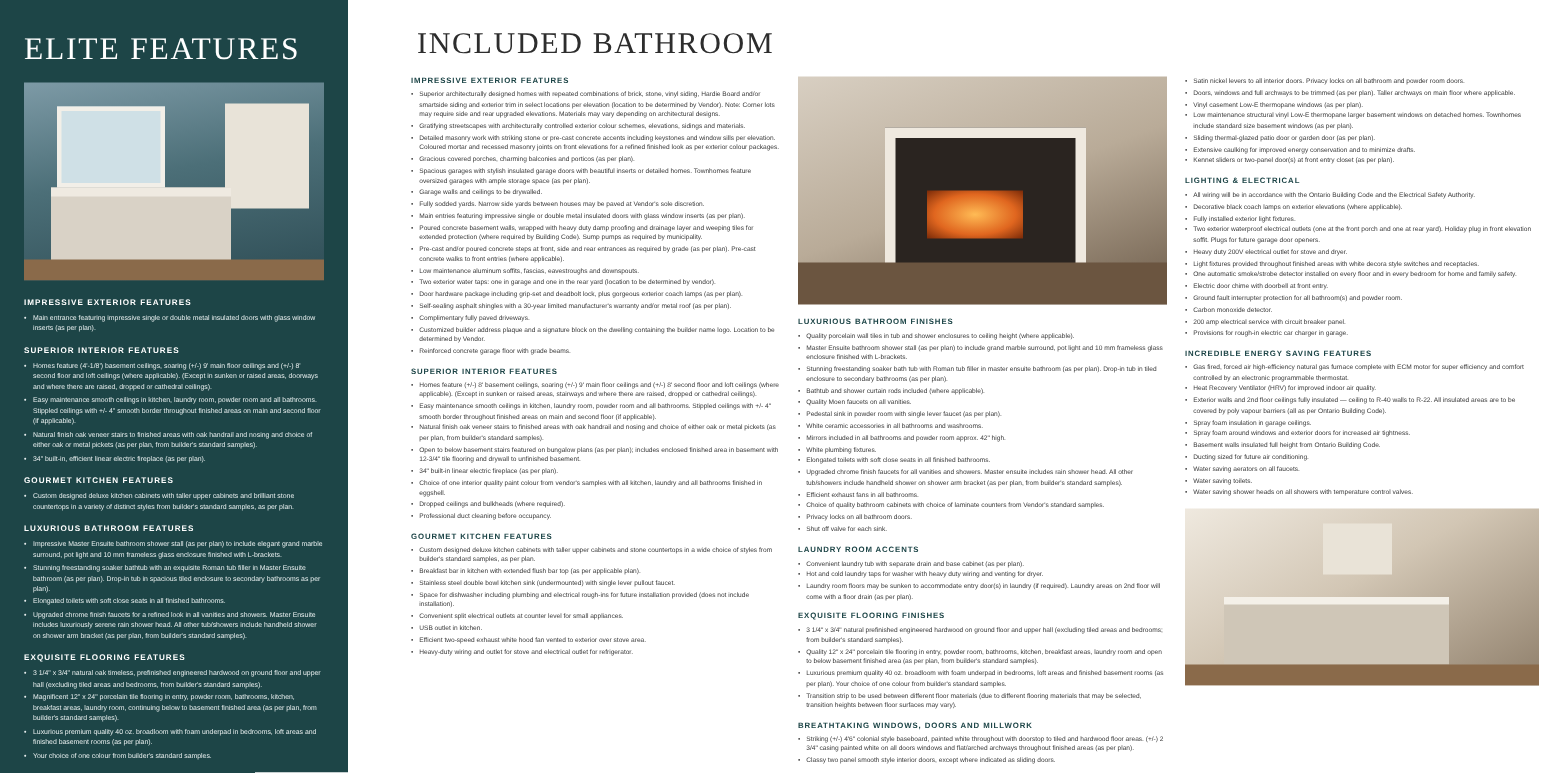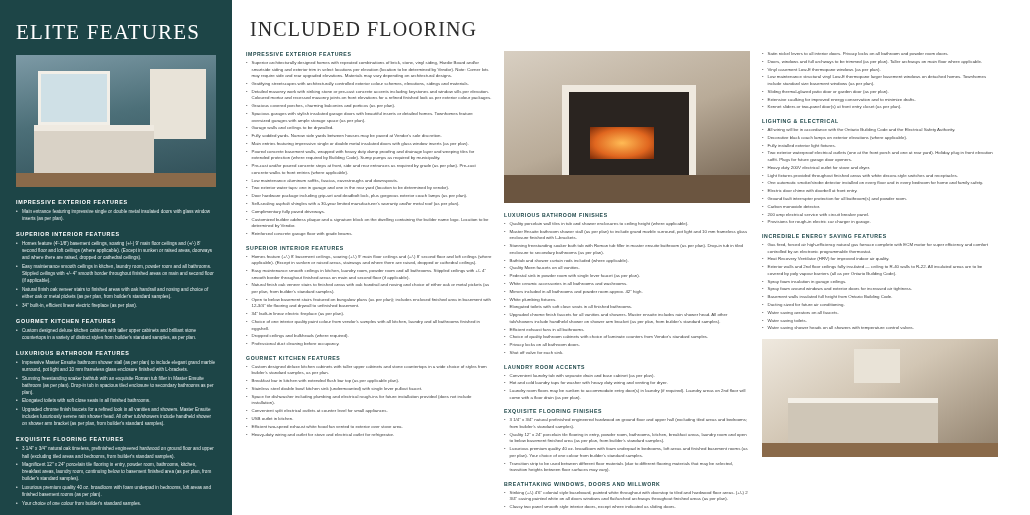--- a/index.html
+++ b/index.html
@@ -12,20 +12,21 @@
     height: 515px;
     overflow: hidden;
     font-family: "Liberation Sans", sans-serif;
     color: #2b2b2b;
   }
   .page {
     position: relative;
     width: 1030px;
     height: 422px;
     display: flex;
+    gap: 28px;
   }
 
   
   .left-panel {
     width: 232px;
     height: 515px;
     background: #1d4547;
     color: #ffffff;
     box-sizing: border-box;
     padding: 14px 16px 10px 16px;
@@ -268,21 +269,21 @@
             <li>3 1/4" x 3/4" natural oak timeless, prefinished engineered hardwood on ground floor and upper hall (excluding tiled areas and bedrooms, from builder's standard samples).</li>
             <li>Magnificent 12" x 24" porcelain tile flooring in entry, powder room, bathrooms, kitchen, breakfast areas, laundry room, continuing below to basement finished area (as per plan, from builder's standard samples).</li>
             <li>Luxurious premium quality 40 oz. broadloom with foam underpad in bedrooms, loft areas and finished basement rooms (as per plan).</li>
             <li>Your choice of one colour from builder's standard samples.</li>
           </ul>
         </div>
       </div>
   </div>
 
   <div class="right-area">
-    <h1 class="right-title">INCLUDED FLOORING</h1>
+    <h1 class="right-title">INCLUDED BATHROOM</h1>
     <div class="cols">
 
       <div class="col">
         <div id="col1-sections">
             <div class="section">
               <h3>IMPRESSIVE EXTERIOR FEATURES</h3>
               <ul>
                 <li>Superior architecturally designed homes with repeated combinations of brick, stone, vinyl siding, Hardie Board and/or smartside siding and exterior trim in select locations per elevation (location to be determined by Vendor). Note: Corner lots may require side and rear upgraded elevations. Materials may vary depending on architectural designs.</li>
                 <li>Gratifying streetscapes with architecturally controlled exterior colour schemes, elevations, sidings and materials.</li>
                 <li>Detailed masonry work with striking stone or pre-cast concrete accents including keystones and window sills per elevation. Coloured mortar and recessed masonry joints on front elevations for a refined finished look as per exterior colour packages.</li>

